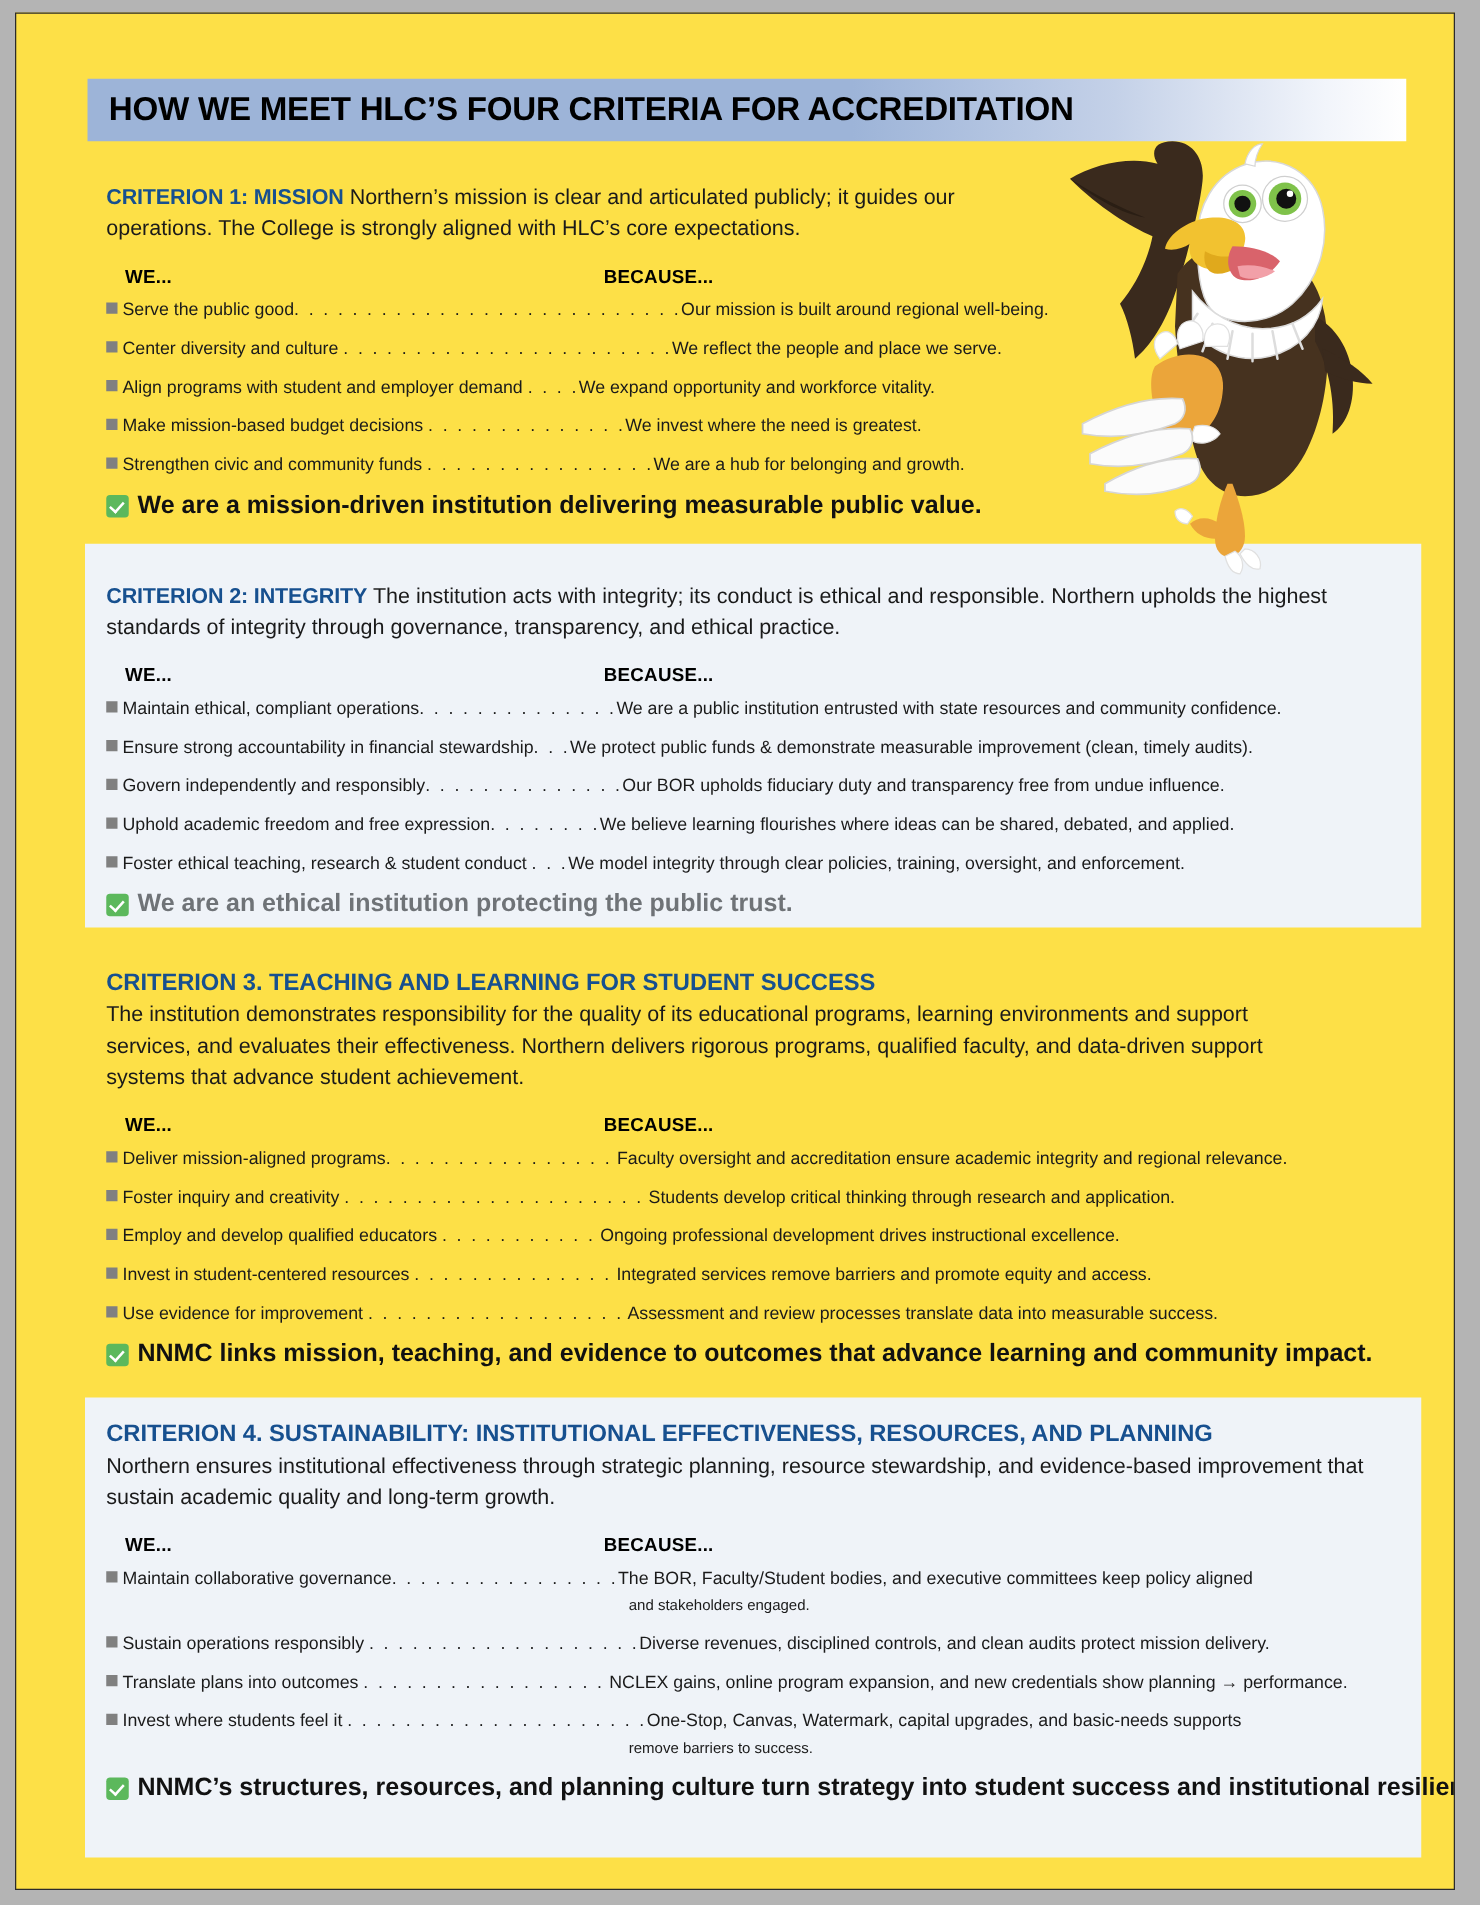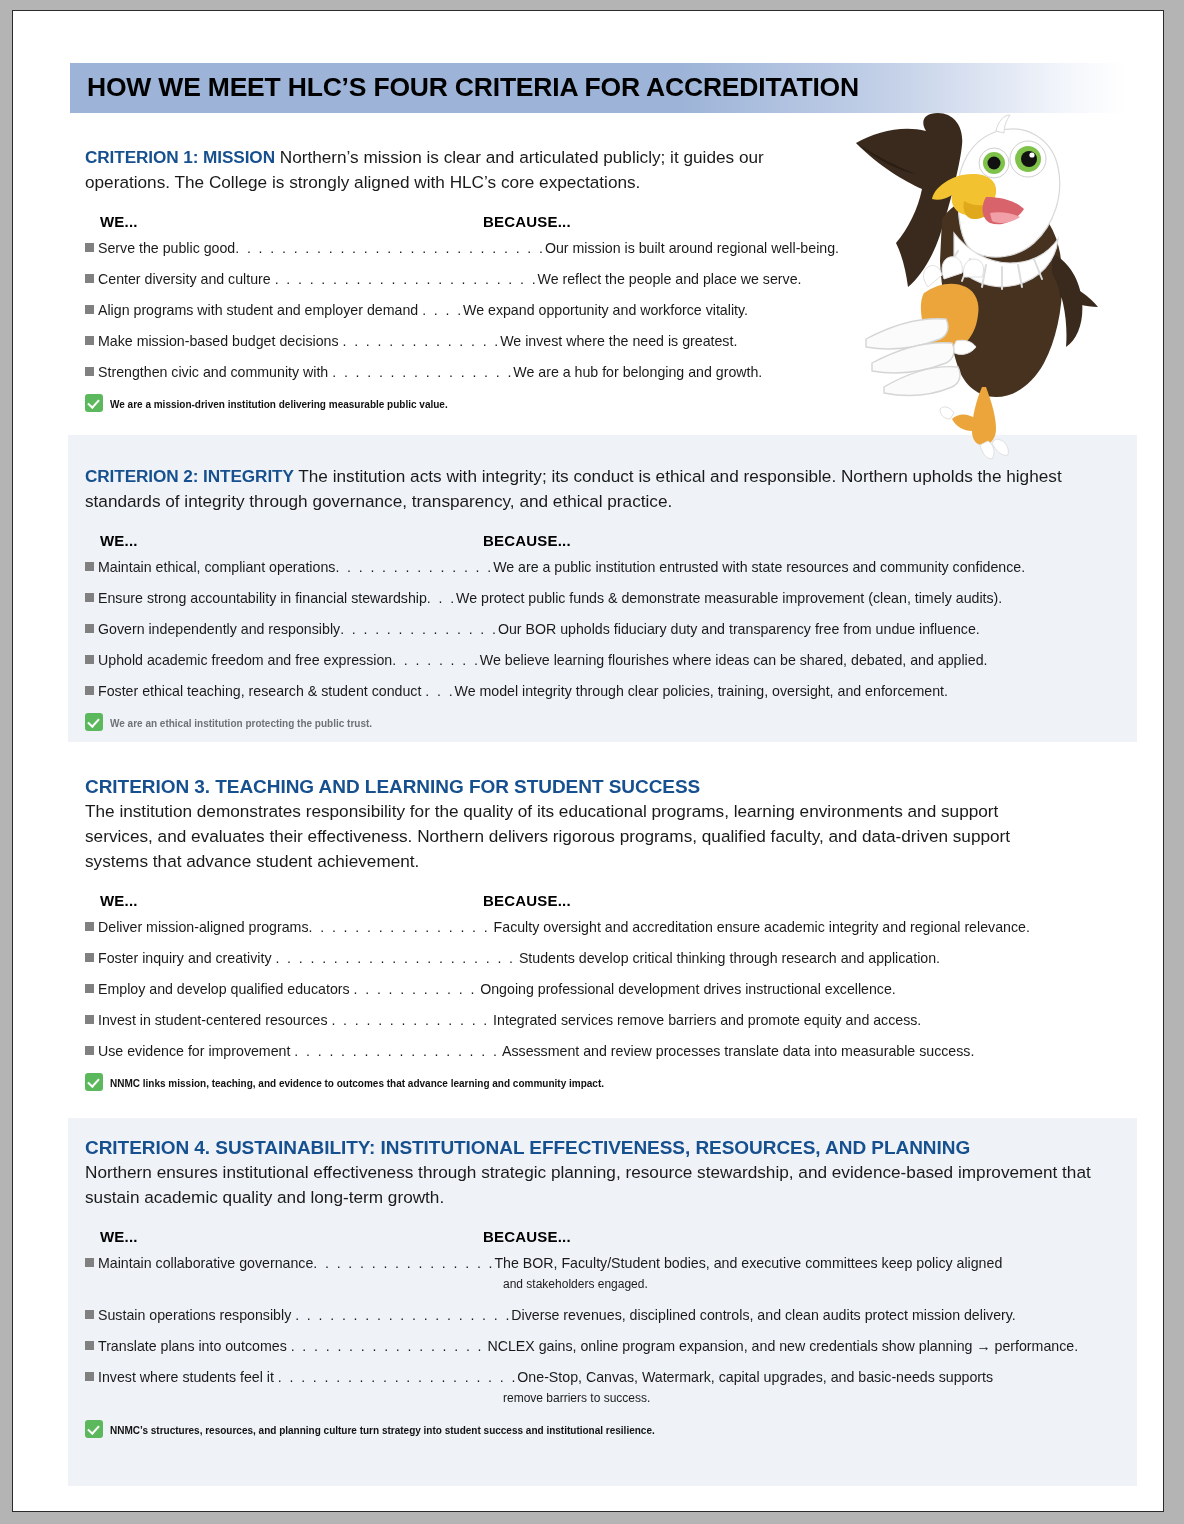--- a/index.html
+++ b/index.html
@@ -13,21 +13,21 @@
     font-family: "Liberation Sans", sans-serif;
     -webkit-font-smoothing: antialiased;
   }
 
   .page {
     position: absolute;
     left: 12px;
     top: 10px;
     width: 1152px;
     height: 1502px;
-    background: #ffffff;
+    background: #fde047;
     border: 1px solid #2b2b2b;
     box-sizing: border-box;
     overflow: hidden;
   }
 
   .sheet {
     position: absolute;
     left: 43px;
     top: 38px;
     width: 1069px;
@@ -128,21 +128,21 @@
   .cont {
     display: block;
     font-size: 12px;
     line-height: 18px;
     margin-top: 3px;
   }
 
   
   .concl {
     position: relative;
-    font-size: 10px;
+    font-size: 20px;
     font-weight: bold;
     color: #111;
     line-height: 20px;
     margin-top: 2px;
     white-space: nowrap;
   }
   .concl.muted { color: #6f7377; }
   .check {
     display: inline-block;
     width: 18px;
@@ -266,21 +266,21 @@
       </p>
       <div class="cols">
         <span class="col-we">WE...</span>
         <span class="col-because">BECAUSE...</span>
       </div>
       <div class="rows">
         <div class="row"><span class="bullet"></span><span class="we-text">Serve the public good</span><span class="dots">. . . . . . . . . . . . . . . . . . . . . . . . . . .</span><span class="because-text">Our mission is built around regional well-being.</span></div>
         <div class="row"><span class="bullet"></span><span class="we-text">Center diversity and culture </span><span class="dots">. . . . . . . . . . . . . . . . . . . . . . .</span><span class="because-text">We reflect the people and place we serve.</span></div>
         <div class="row"><span class="bullet"></span><span class="we-text">Align programs with student and employer demand </span><span class="dots">. . . .</span><span class="because-text">We expand opportunity and workforce vitality.</span></div>
         <div class="row"><span class="bullet"></span><span class="we-text">Make mission-based budget decisions </span><span class="dots">. . . . . . . . . . . . . .</span><span class="because-text">We invest where the need is greatest.</span></div>
-        <div class="row"><span class="bullet"></span><span class="we-text">Strengthen civic and community with </span><span class="dots">. . . . . . . . . . . . . . . .</span><span class="because-text">We are a hub for belonging and growth.</span></div>
+        <div class="row"><span class="bullet"></span><span class="we-text">Strengthen civic and community funds </span><span class="dots">. . . . . . . . . . . . . . . .</span><span class="because-text">We are a hub for belonging and growth.</span></div>
       </div>
       <div class="concl"><span class="check"></span><span>We are a mission-driven institution delivering measurable public value.</span></div>
     </div>
 
     <div class="crit" style="top:415px;">
       <p class="crit-head" style="width:985px;">
         <span class="lead">CRITERION 2: INTEGRITY</span><span> The institution acts with integrity; its conduct is ethical and responsible. Northern upholds the highest standards of integrity through governance, transparency, and ethical practice.</span>
       </p>
       <div class="cols">
         <span class="col-we">WE...</span>

